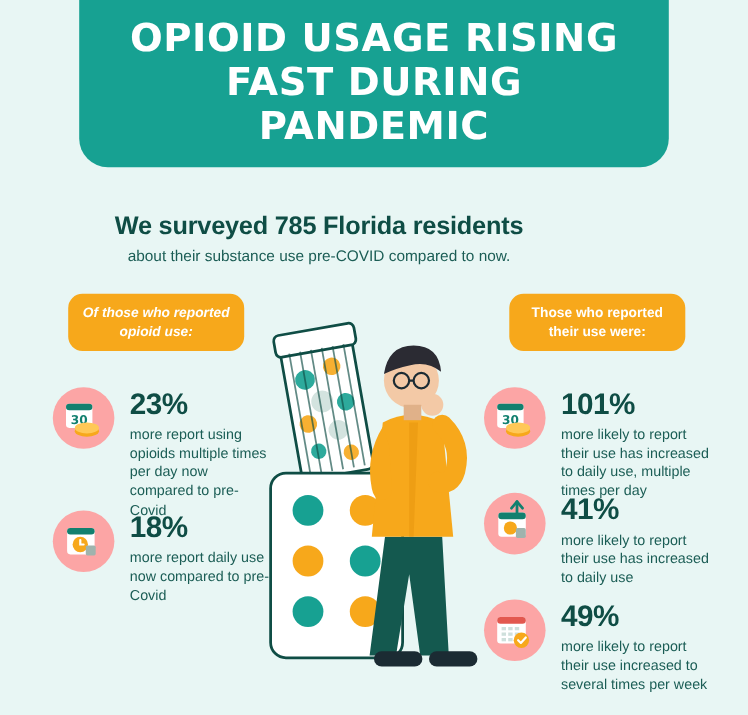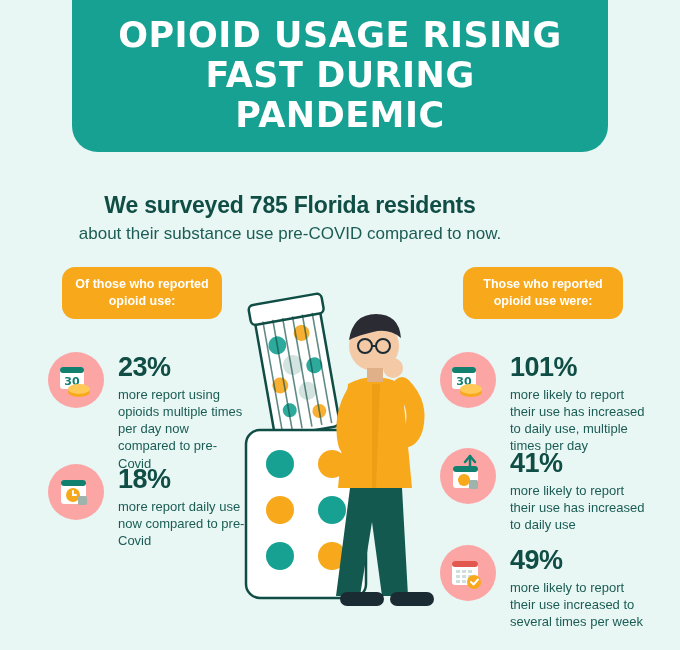--- a/index.html
+++ b/index.html
@@ -50,38 +50,38 @@
     text-align: center;
   }
   .subtitle-main {
     color: #0f4d45;
     font-weight: bold;
     font-size: 23px;
     letter-spacing: -0.2px;
   }
   .subtitle-sub {
     color: #1b5d55;
-    font-size: 17px;
+    font-size: 14px;
     margin-top: 5px;
   }
 
   
   .pill {
     position: absolute;
     background: #f7a81b;
     color: #ffffff;
     border-radius: 13px;
     text-align: center;
     font-size: 12.5px;
     font-weight: bold;
     line-height: 1.35;
     padding: 9px 10px;
     box-sizing: border-box;
   }
-  .pill-left { left: 62px; top: 267px; width: 160px; }
+  .pill-left { left: 62px; top: 267px; width: 160px; font-style: italic; }
   .pill-right { left: 463px; top: 267px; width: 160px; }
 
   
   .stat {
     position: absolute;
     display: flex;
     align-items: flex-start;
     gap: 14px;
   }
   .stat-icon {
@@ -134,21 +134,21 @@
   <div class="header-title">OPIOID USAGE RISING FAST DURING PANDEMIC</div>
 </div>
 
 <div class="subtitle-wrap">
   <div class="subtitle-main">We surveyed 785 Florida residents</div>
   <div class="subtitle-sub">about their substance use pre-COVID compared to now.</div>
 </div>
 
 <div class="pill pill-left">Of those who reported opioid use:</div>
 
-<div class="pill pill-right">Those who reported opioid use were:</div>
+<div class="pill pill-right">Those who reported their use were:</div>
 
 <div class="stat stat-l1">
   <div class="stat-icon">
     <svg class="icon-svg" viewBox="0 0 56 56">
       <rect x="12" y="15" width="24" height="22" rx="3" fill="#ffffff"></rect>
       <rect x="12" y="15" width="24" height="6" rx="3" fill="#12806f"></rect>
       <text x="24" y="33" font-size="11" font-family="DejaVu Sans, sans-serif" font-weight="bold" fill="#12806f" text-anchor="middle">30</text>
       <ellipse cx="31" cy="40" rx="11" ry="5" fill="#f7a81b"></ellipse>
       <ellipse cx="31" cy="37" rx="11" ry="5" fill="#ffc857"></ellipse>
     </svg>

